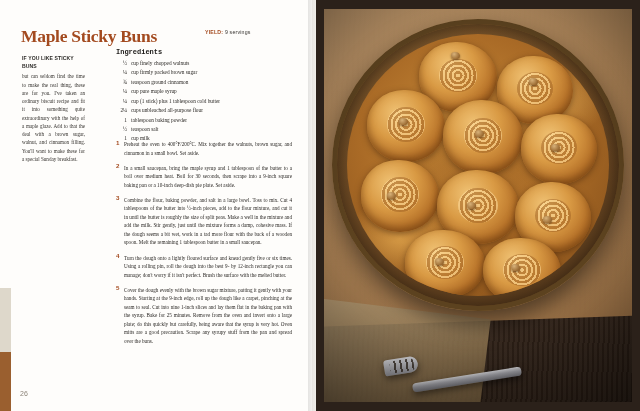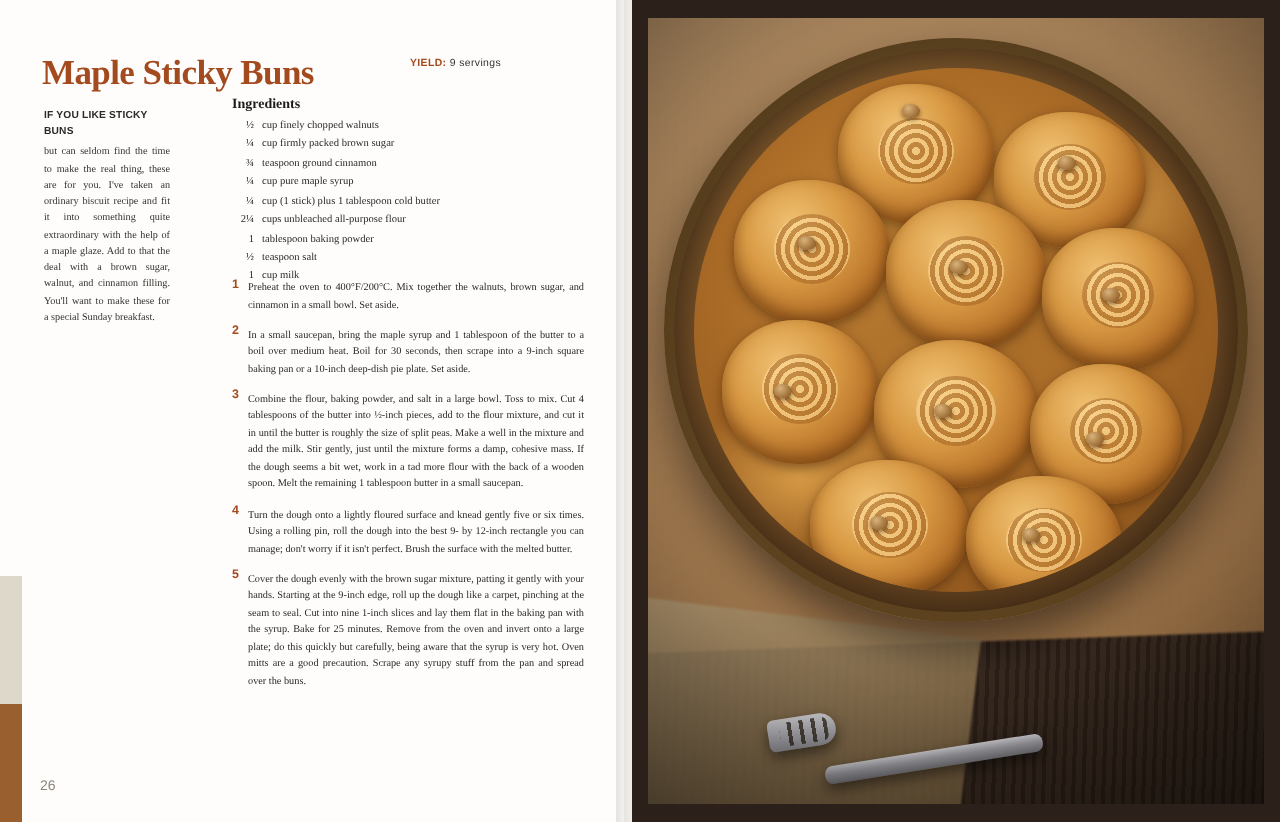--- a/index.html
+++ b/index.html
@@ -87,21 +87,21 @@
   }
   .yield .yield-val { color: #35322e; font-weight: normal; }
 
   
   .ing-block {
     position: absolute;
     left: 116px; top: 48px;
     width: 175px;
   }
   .ing-head {
-    font-family: Liberation Serif, serif;
+    font-family: Liberation Mono, monospace;
     font-weight: bold;
     font-size: 7px;
     color: #1d1b19;
     margin-bottom: 3px;
   }
   .ing-row {
     display: flex;
     font-family: "Liberation Serif", serif;
     font-size: 5.3px;
     line-height: 1.78;

